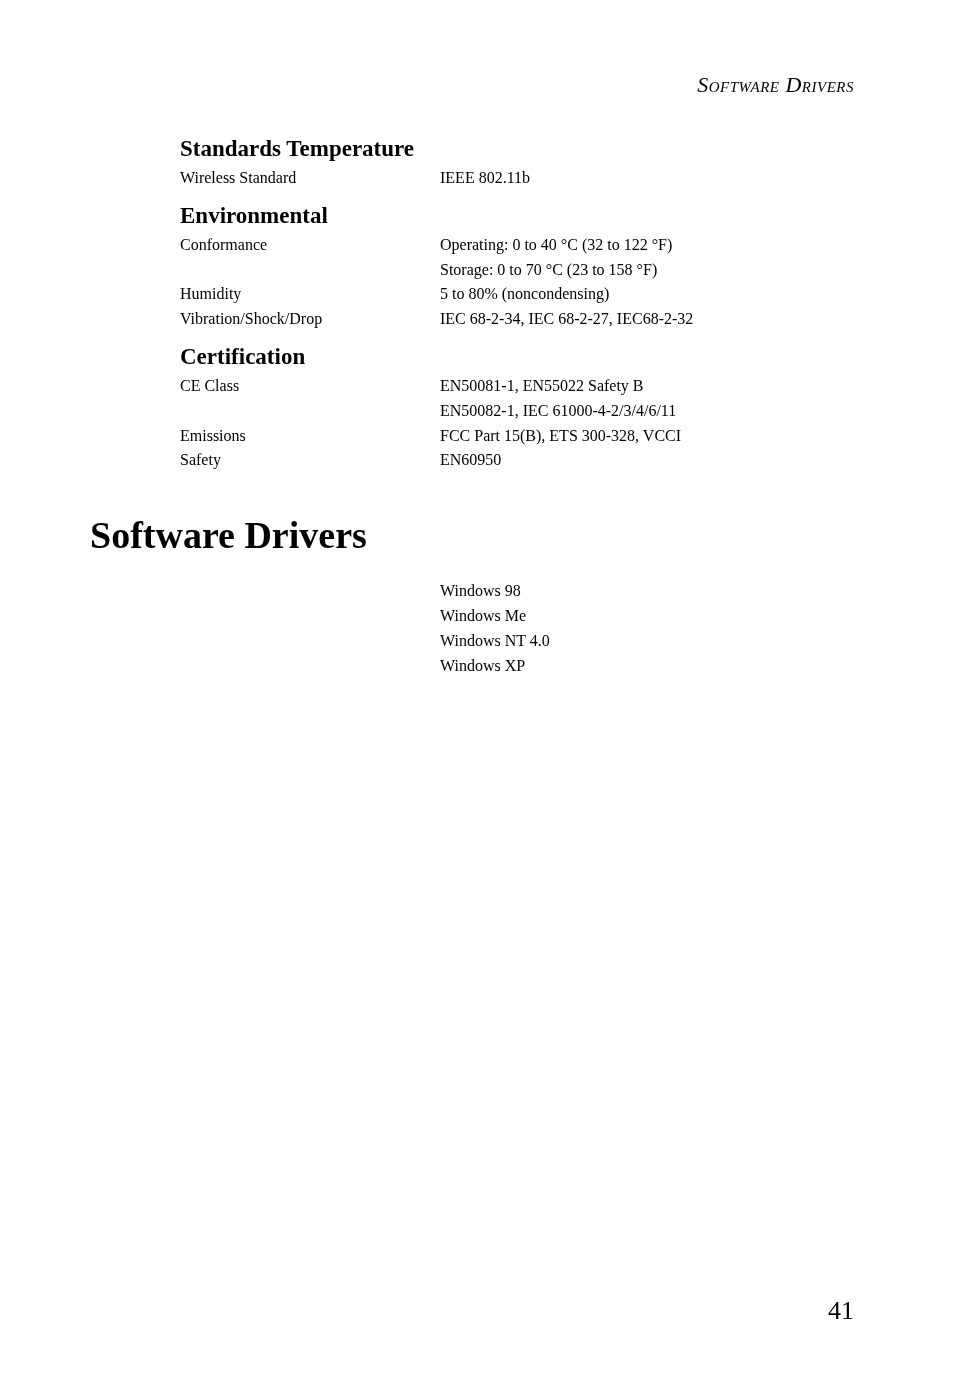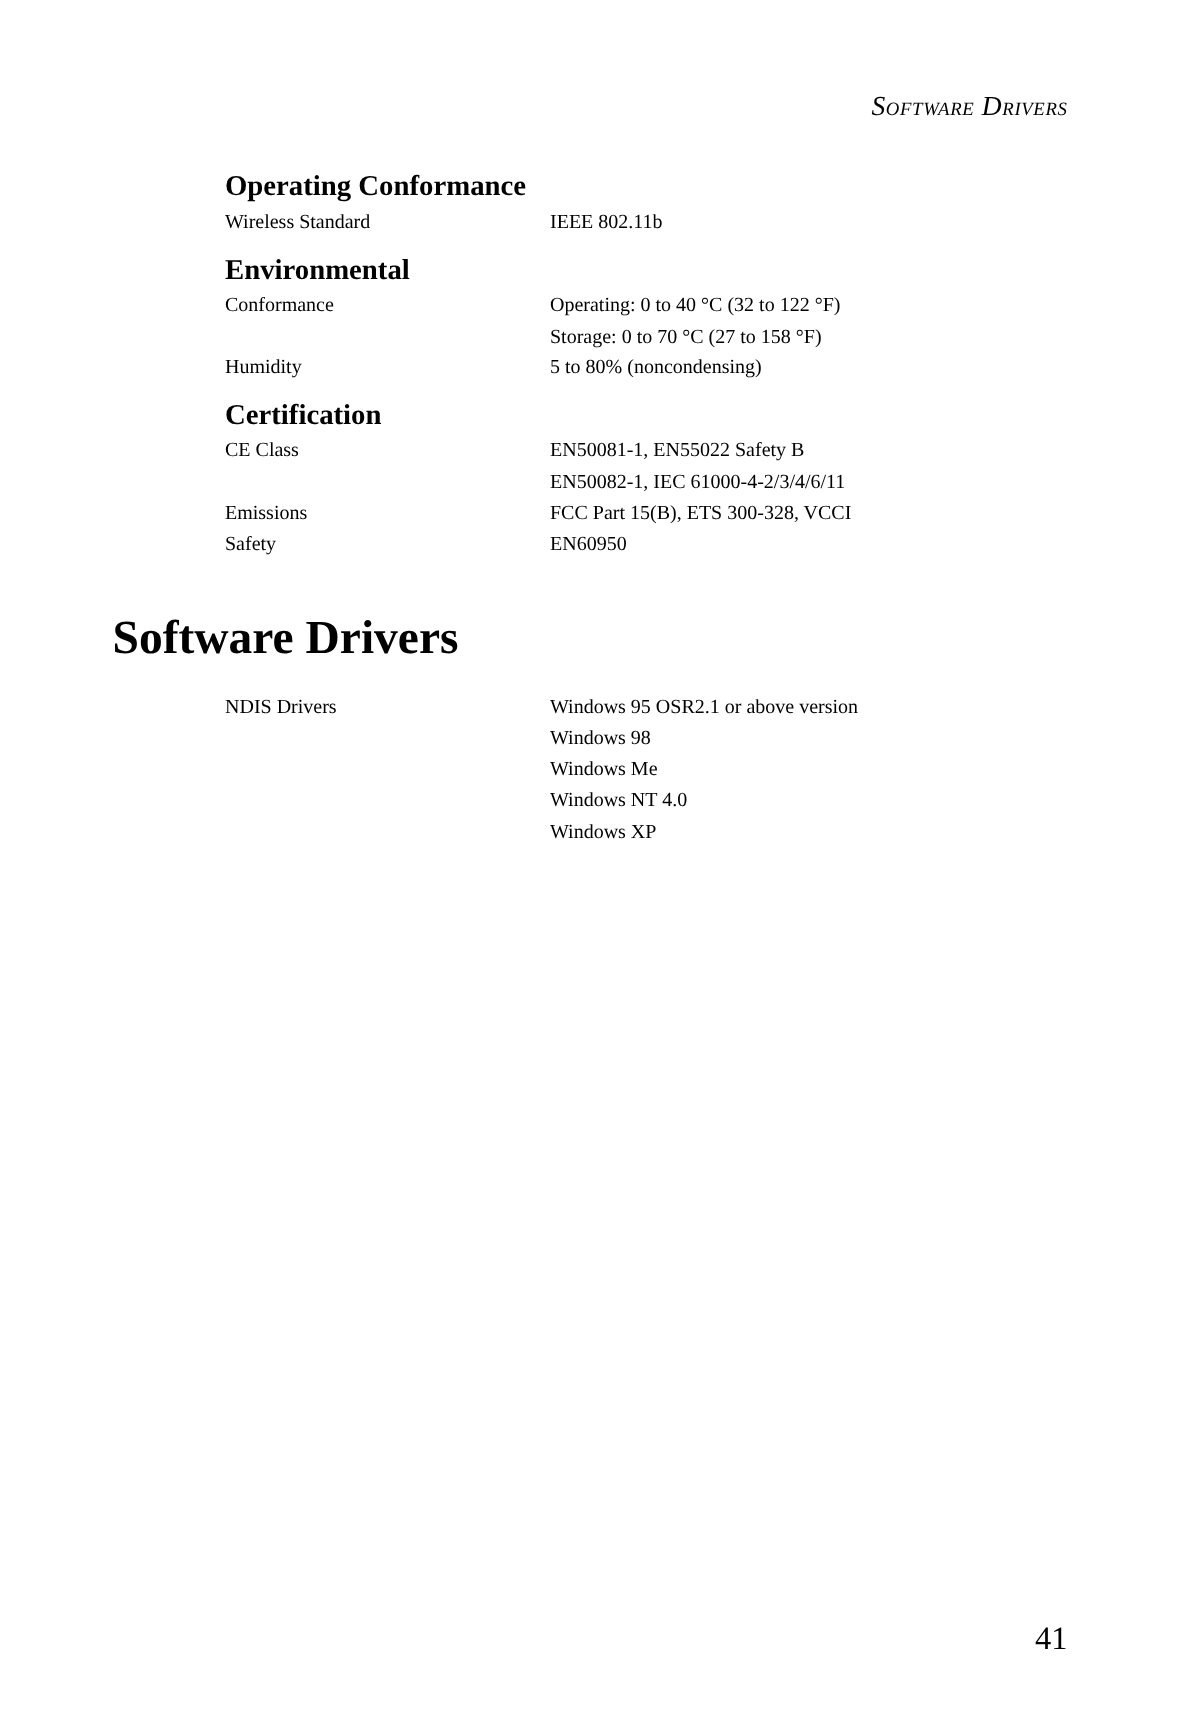--- a/index.html
+++ b/index.html
@@ -57,40 +57,44 @@
     font-size: 26px;
     margin-top: 45px;
   }
 </style>
 </head>
 <body>
 
 <div class="page-header">Software Drivers</div>
 
 <div>
-  <div class="section-heading">Operating Conformance</div>
+  <div class="section-heading">Standards Temperature</div>
   <div class="row">
     <div class="label">Wireless Standard</div>
     <div class="value">IEEE 802.11b</div>
   </div>
 </div>
 
 <div>
   <div class="section-heading">Environmental</div>
   <div class="row">
     <div class="label">Conformance</div>
     <div class="value">Operating: 0 to 40 °C (32 to 122 °F)</div>
   </div>
   <div class="row">
     <div class="label"></div>
-    <div class="value">Storage: 0 to 70 °C (27 to 158 °F)</div>
+    <div class="value">Storage: 0 to 70 °C (23 to 158 °F)</div>
   </div>
   <div class="row">
     <div class="label">Humidity</div>
     <div class="value">5 to 80% (noncondensing)</div>
+  </div>
+  <div class="row">
+    <div class="label">Vibration/Shock/Drop</div>
+    <div class="value">IEC 68-2-34, IEC 68-2-27, IEC68-2-32</div>
   </div>
 </div>
 
 <div>
   <div class="section-heading">Certification</div>
   <div class="row">
     <div class="label">CE Class</div>
     <div class="value">EN50081-1, EN55022 Safety B</div>
   </div>
   <div class="row">
@@ -107,24 +111,20 @@
   </div>
   <div class="row">
     <div class="label"></div>
   </div>
 </div>
 
 <div class="main-heading">Software Drivers</div>
 
 <div>
   <div class="row">
-    <div class="label">NDIS Drivers</div>
-    <div class="value">Windows 95 OSR2.1 or above version</div>
-  </div>
-  <div class="row">
     <div class="label"></div>
     <div class="value">Windows 98</div>
   </div>
   <div class="row">
     <div class="label"></div>
     <div class="value">Windows Me</div>
   </div>
   <div class="row">
     <div class="label"></div>
     <div class="value">Windows NT 4.0</div>

